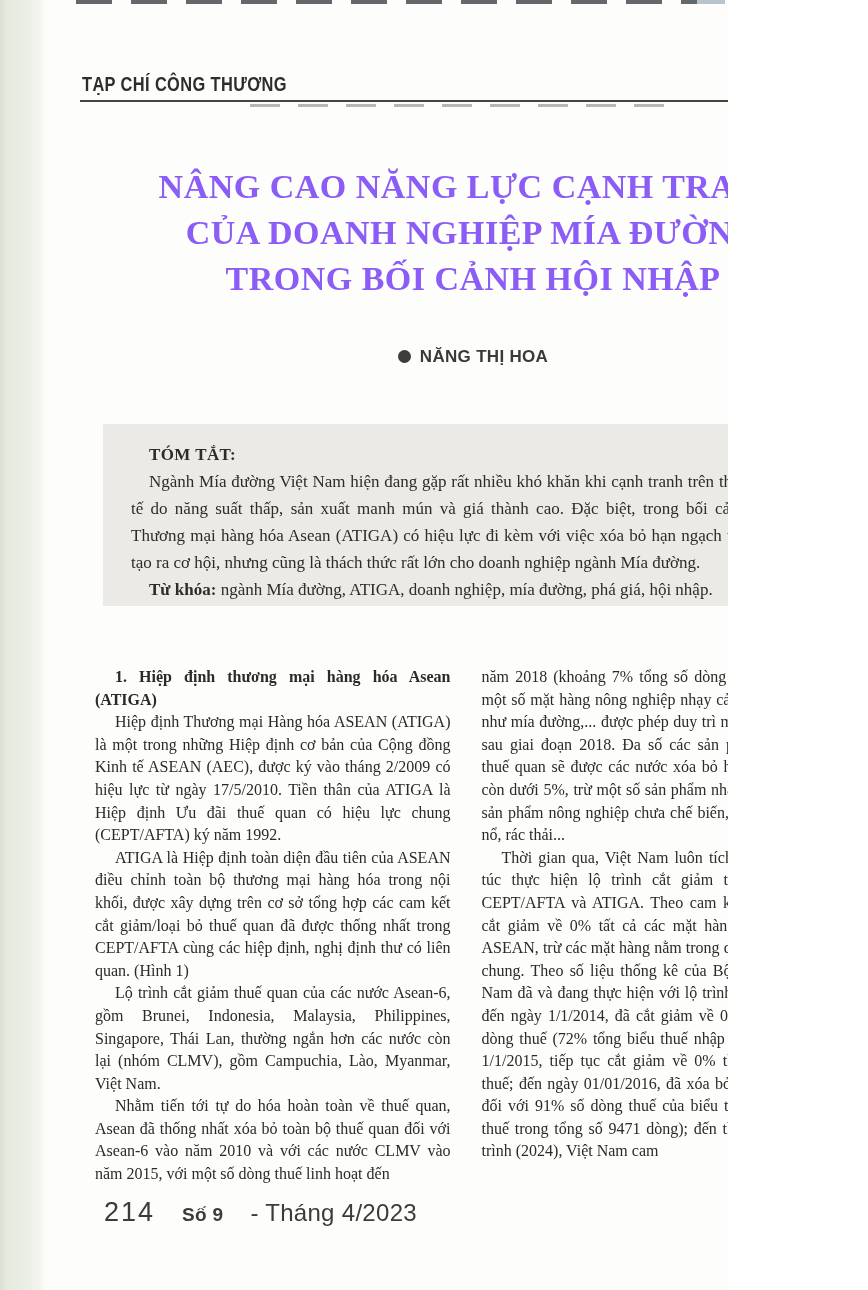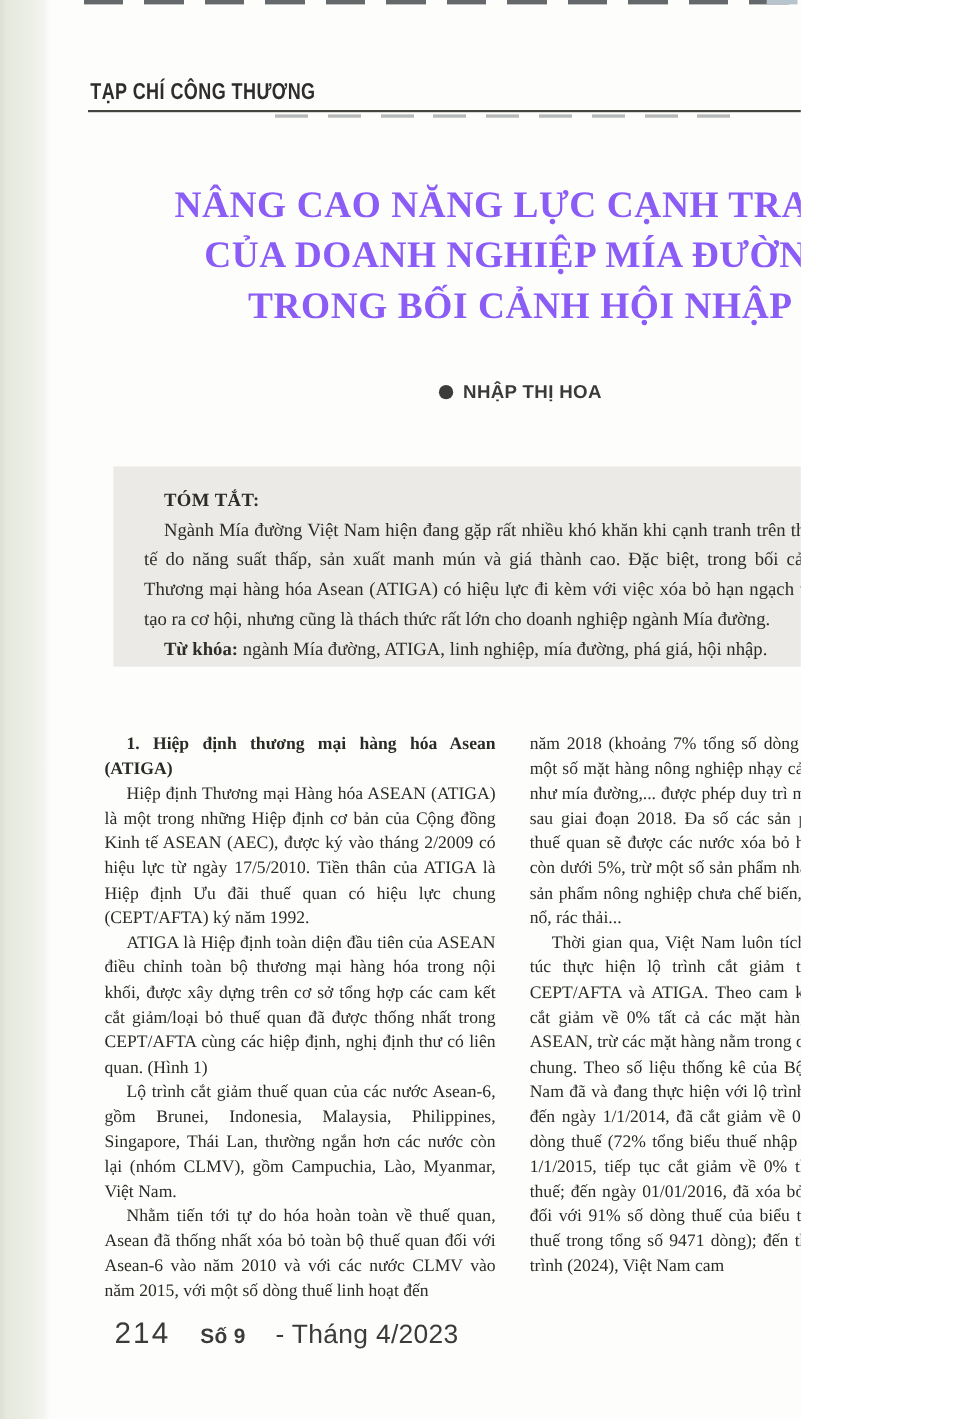--- a/index.html
+++ b/index.html
@@ -83,27 +83,27 @@
   <div class="header-rule"></div>
   <div class="header-rule-smudge"></div>
 
   <div class="title">
     <div>NÂNG CAO NĂNG LỰC CẠNH TRANH</div>
     <div>CỦA DOANH NGHIỆP MÍA ĐƯỜNG</div>
     <div>TRONG BỐI CẢNH HỘI NHẬP</div>
   </div>
 
   <div class="author">
-    <span class="bullet"></span><span>NHẬP THỊ HOA</span>
+    <span class="bullet"></span><span>NĂNG THỊ HOA</span>
   </div>
 
   <div class="abstract">
     <div class="label">TÓM TẮT:</div>
     <p>Ngành Mía đường Việt Nam hiện đang gặp rất nhiều khó khăn khi cạnh tranh trên thị trường quốc tế do năng suất thấp, sản xuất manh mún và giá thành cao. Đặc biệt, trong bối cảnh Hiệp định Thương mại hàng hóa Asean (ATIGA) có hiệu lực đi kèm với việc xóa bỏ hạn ngạch thuế quan vừa tạo ra cơ hội, nhưng cũng là thách thức rất lớn cho doanh nghiệp ngành Mía đường.</p>
-    <p class="kw"><b>Từ khóa:</b><span> ngành Mía đường, ATIGA, linh nghiệp, mía đường, phá giá, hội nhập.</span></p>
+    <p class="kw"><b>Từ khóa:</b><span> ngành Mía đường, ATIGA, doanh nghiệp, mía đường, phá giá, hội nhập.</span></p>
   </div>
 
   <div class="body-cols">
     <div class="col">
       <p class="heading">1. Hiệp định thương mại hàng hóa Asean (ATIGA)</p>
       <p>Hiệp định Thương mại Hàng hóa ASEAN (ATIGA) là một trong những Hiệp định cơ bản của Cộng đồng Kinh tế ASEAN (AEC), được ký vào tháng 2/2009 có hiệu lực từ ngày 17/5/2010. Tiền thân của ATIGA là Hiệp định Ưu đãi thuế quan có hiệu lực chung (CEPT/AFTA) ký năm 1992.</p>
       <p>ATIGA là Hiệp định toàn diện đầu tiên của ASEAN điều chỉnh toàn bộ thương mại hàng hóa trong nội khối, được xây dựng trên cơ sở tổng hợp các cam kết cắt giảm/loại bỏ thuế quan đã được thống nhất trong CEPT/AFTA cùng các hiệp định, nghị định thư có liên quan. (Hình 1)</p>
       <p>Lộ trình cắt giảm thuế quan của các nước Asean-6, gồm Brunei, Indonesia, Malaysia, Philippines, Singapore, Thái Lan, thường ngắn hơn các nước còn lại (nhóm CLMV), gồm Campuchia, Lào, Myanmar, Việt Nam.</p>
       <p>Nhằm tiến tới tự do hóa hoàn toàn về thuế quan, Asean đã thống nhất xóa bỏ toàn bộ thuế quan đối với Asean-6 vào năm 2010 và với các nước CLMV vào năm 2015, với một số dòng thuế linh hoạt đến</p>
     </div>

